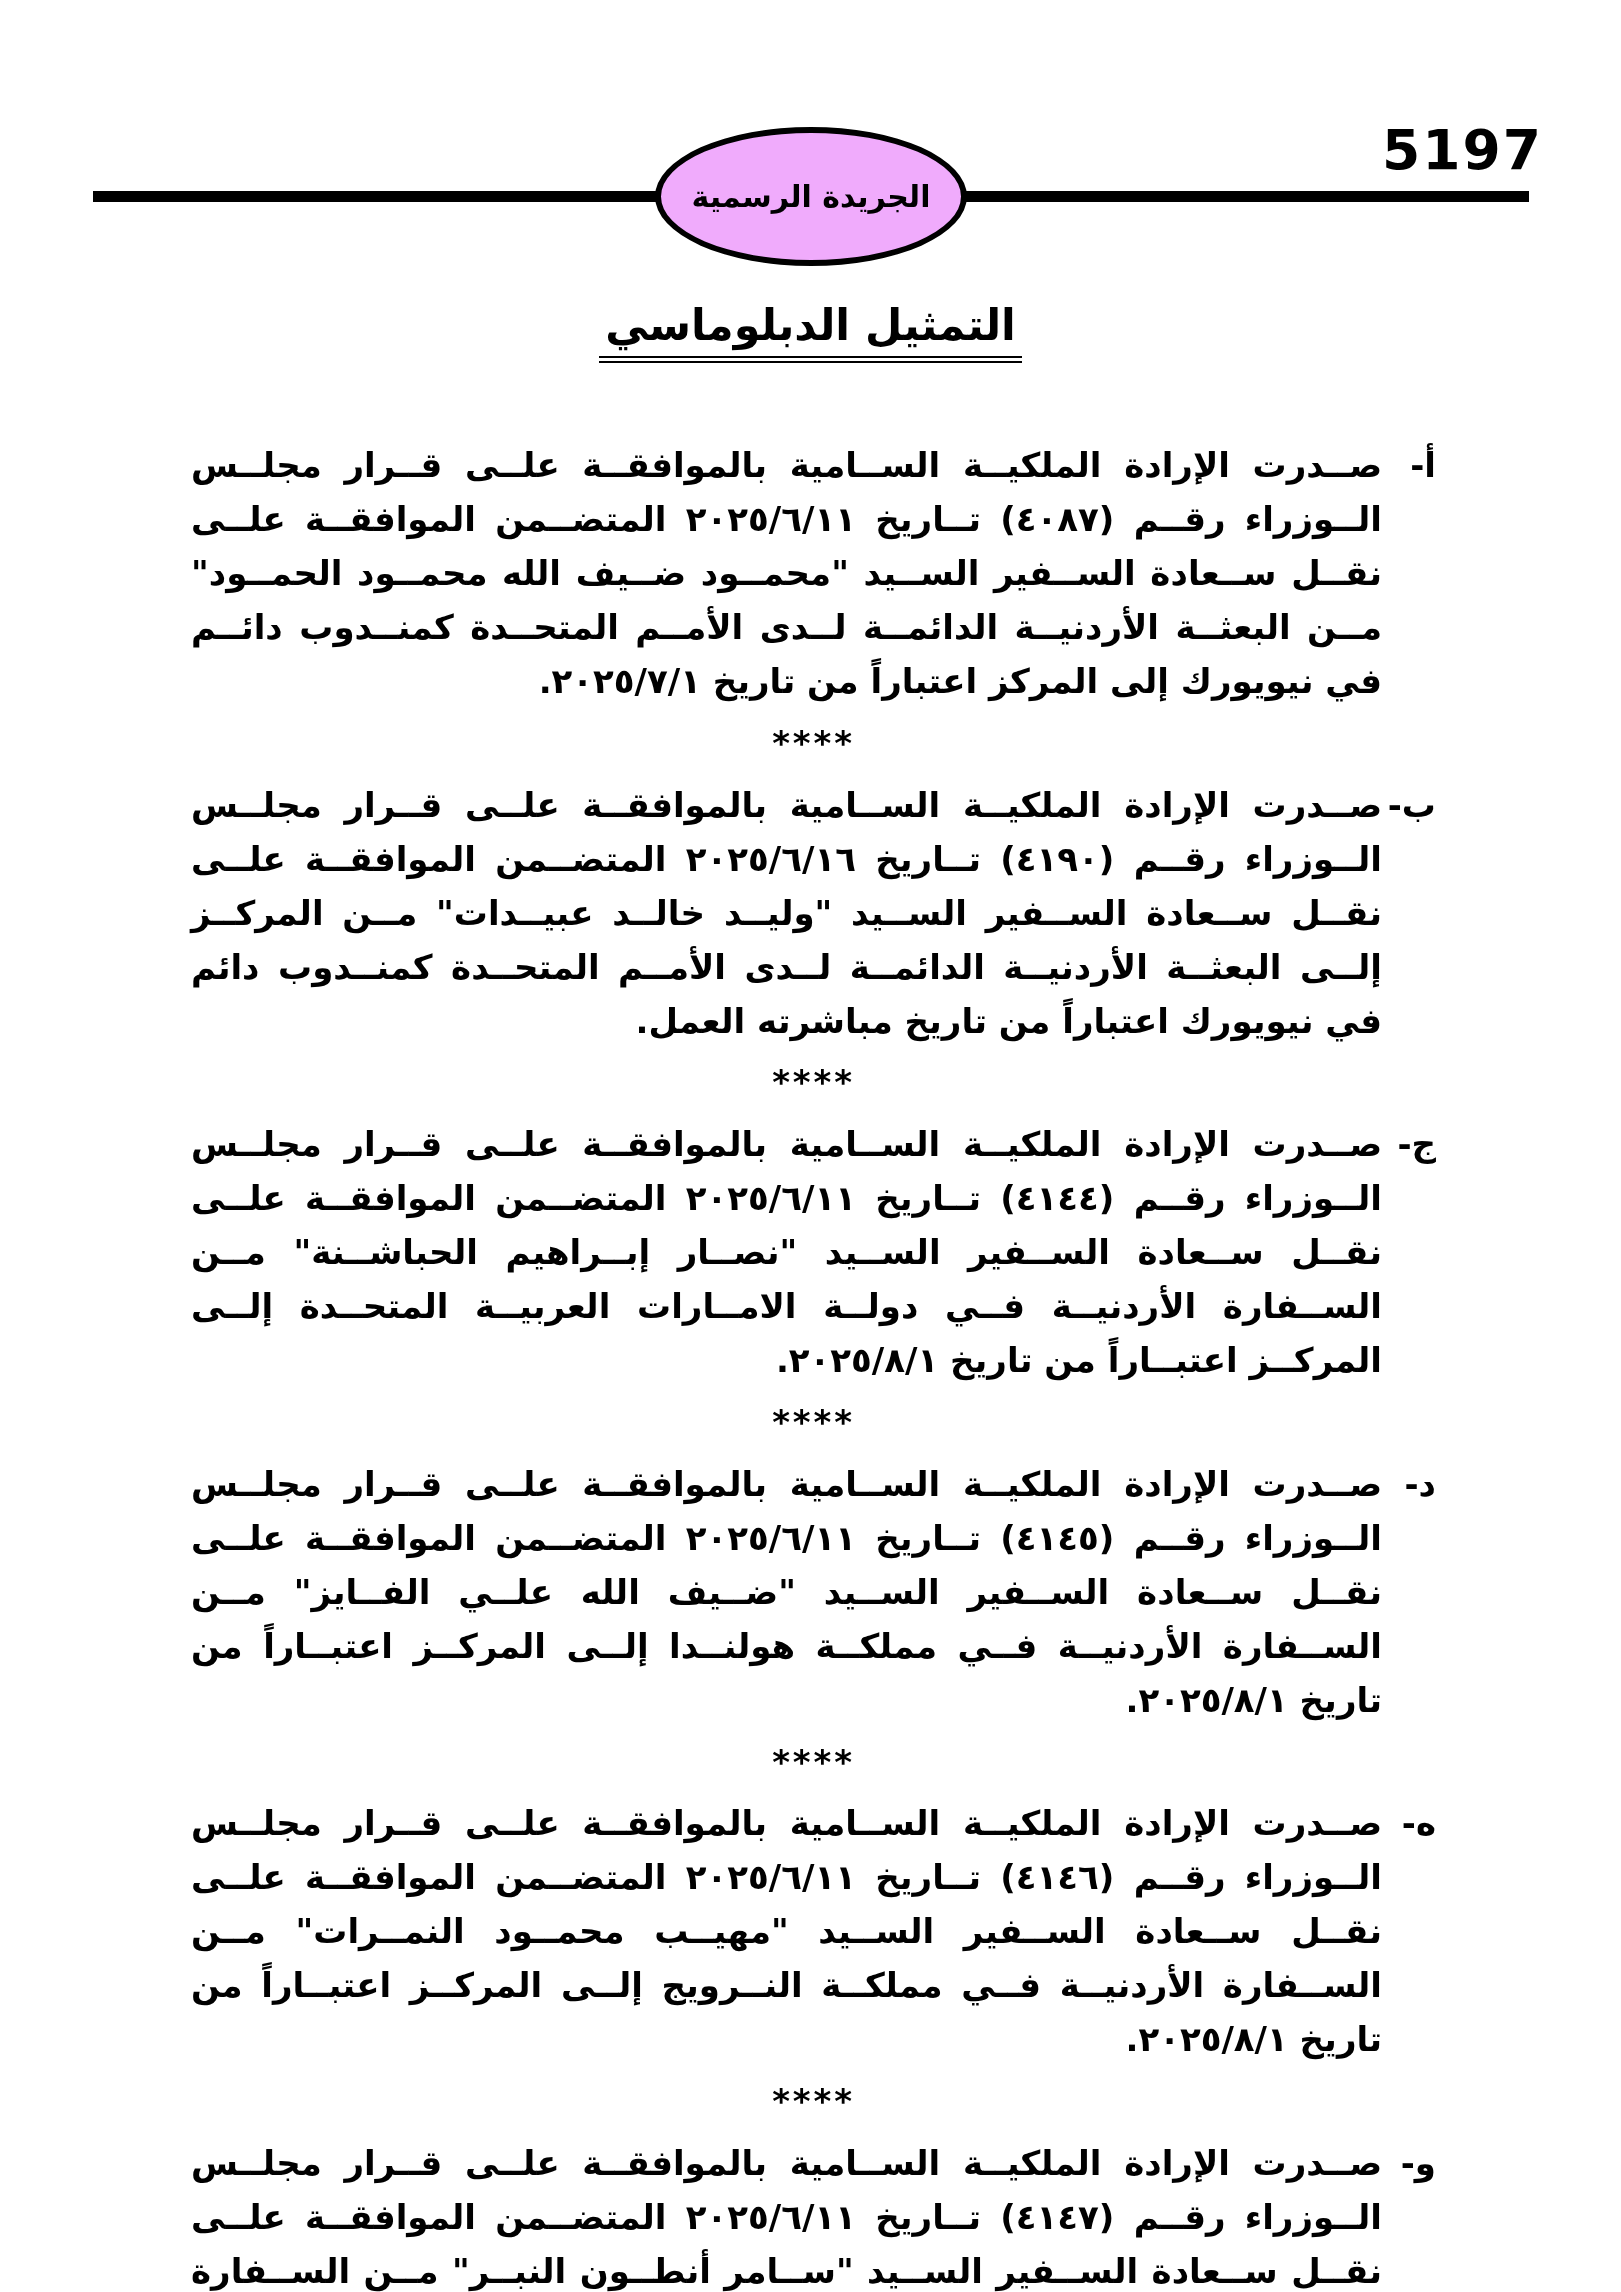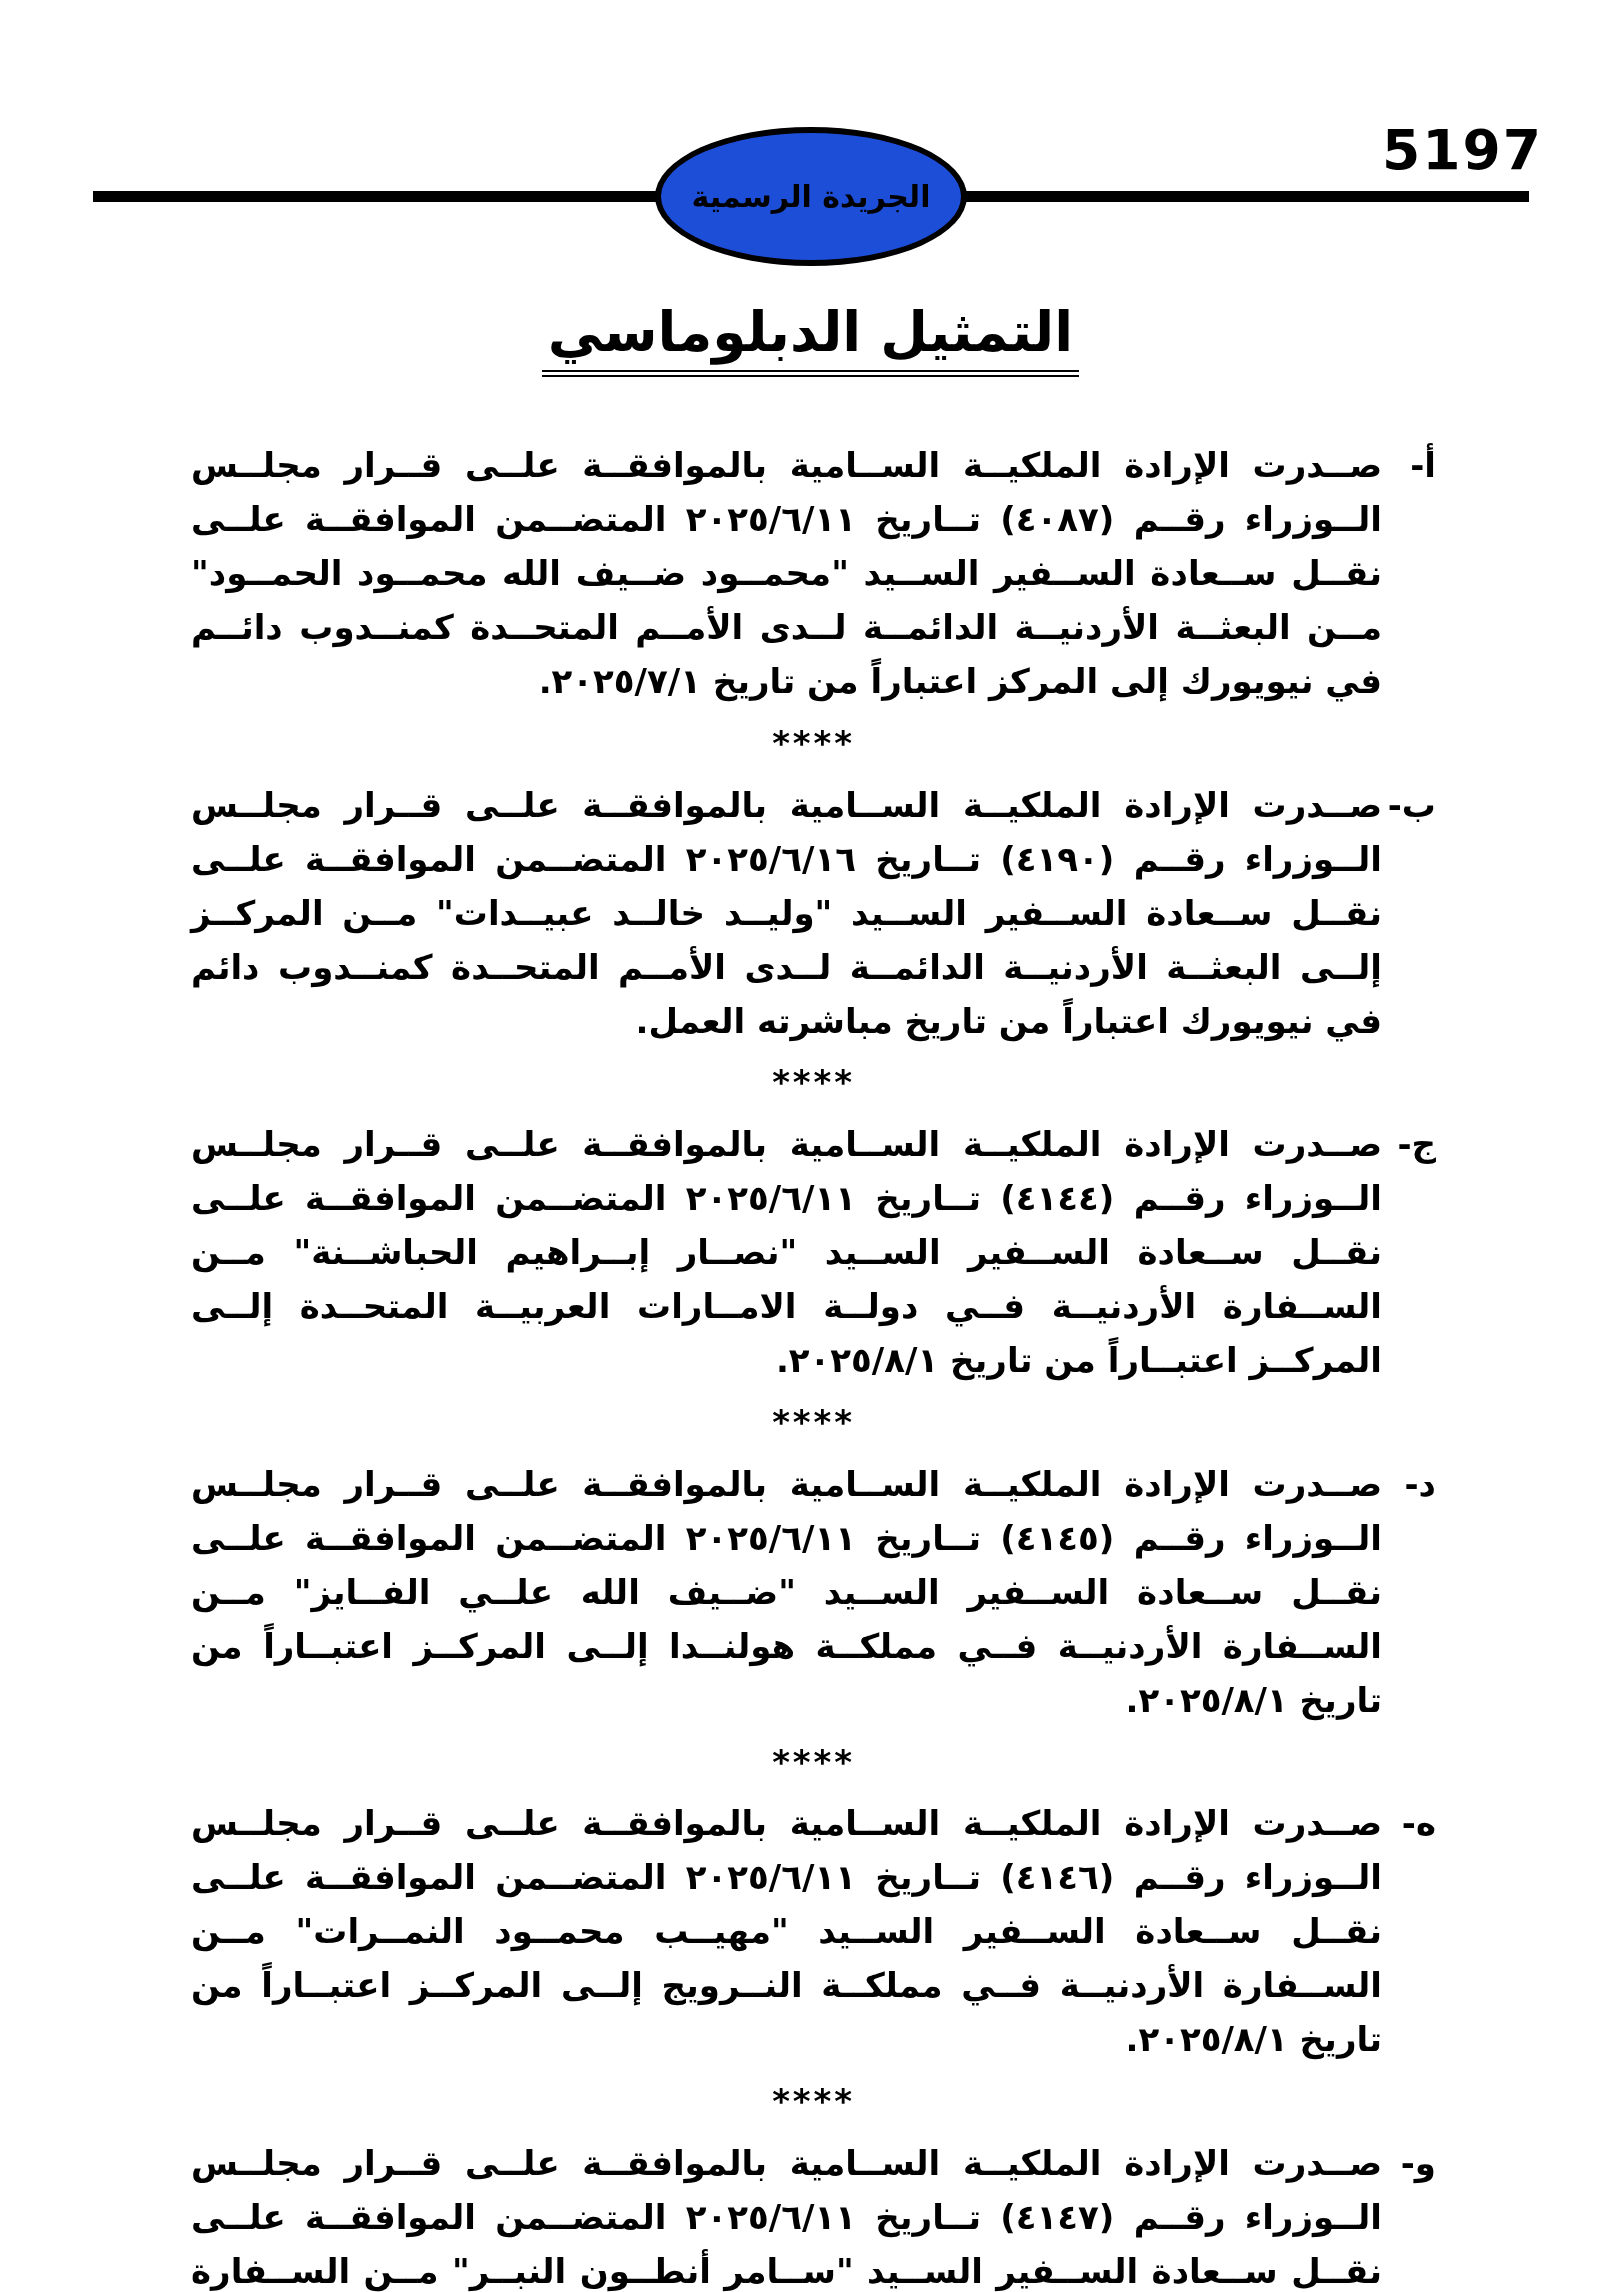--- a/index.html
+++ b/index.html
@@ -18,31 +18,31 @@
   }
   .rule {
     position: absolute; top: 191px; left: 93px;
     width: 1436px; height: 10.8px; background: #000;
     z-index: 1;
   }
   .oval {
     position: absolute; top: 127px; left: 655px;
     width: 312px; height: 139px;
     border: 6.9px solid #000; border-radius: 50%;
-    background: #1d4ed8; z-index: 2;
+    background: #f0abfc; z-index: 2;
     display: flex; align-items: center; justify-content: center;
   }
   .oval span { font-size: 30px; font-weight: bold; }
   .title-wrap {
     position: absolute; top: 300px; left: 0;
     width: 100%; text-align: center; z-index: 1;
   }
   .title {
     display: inline-block;
-    font-size: 55px; font-weight: bold;
+    font-size: 43px; font-weight: bold;
     padding: 0 5.9px 5.9px 5.9px;
     border-bottom: 7.8px double #000;
   }
   .content {
     position: absolute; top: 438px; right: 185px;
     width: 1245px;
   }
   .entry { display: flex; align-items: flex-start; }
   .marker {
     flex: 0 0 54px;

